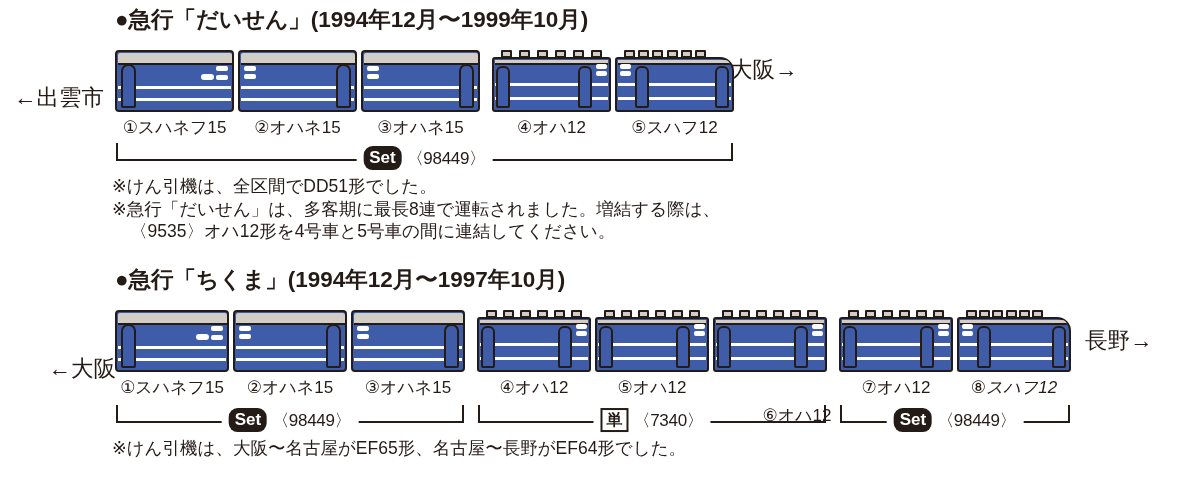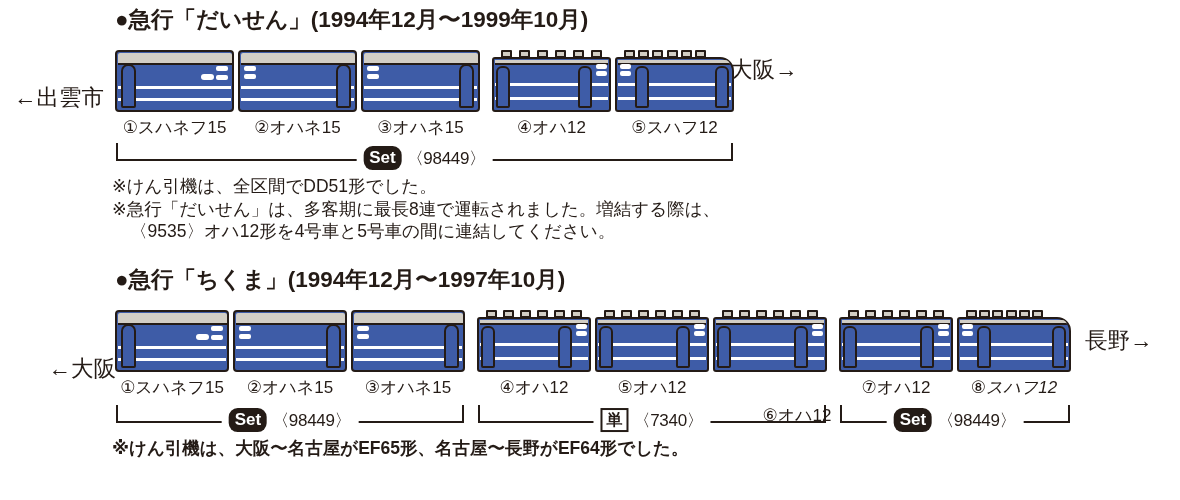--- a/index.html
+++ b/index.html
@@ -319,17 +319,17 @@
           <div class="badge-single">単</div>
           <div class="bracket-num">〈7340〉</div>
         </div>
       </div>
       <div class="bracket" style="left: 840px; top: 405px; width: 230px;">
         <div class="badge-wrap">
           <div class="badge-set">Set</div>
           <div class="bracket-num">〈98449〉</div>
         </div>
       </div>
-      <div class="notes" style="left: 112px; top: 437px; font-weight: bold;">
+      <div class="notes" style="left: 112px; top: 437px;">
         <div class="note">※けん引機は、大阪〜名古屋がEF65形、名古屋〜長野がEF64形でした。</div>
       </div>
     </div>
   </div>
 
 </body></html>

